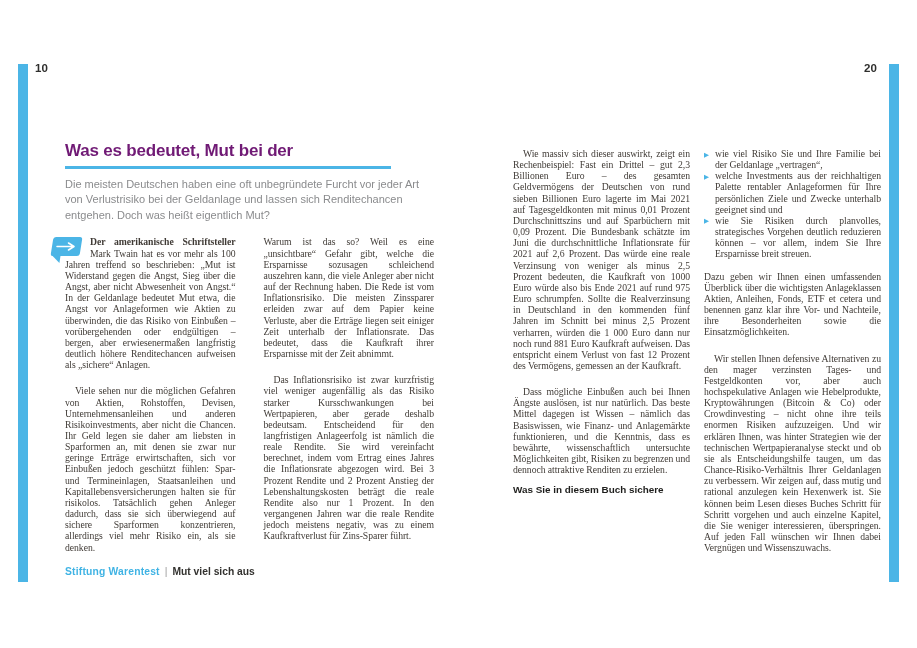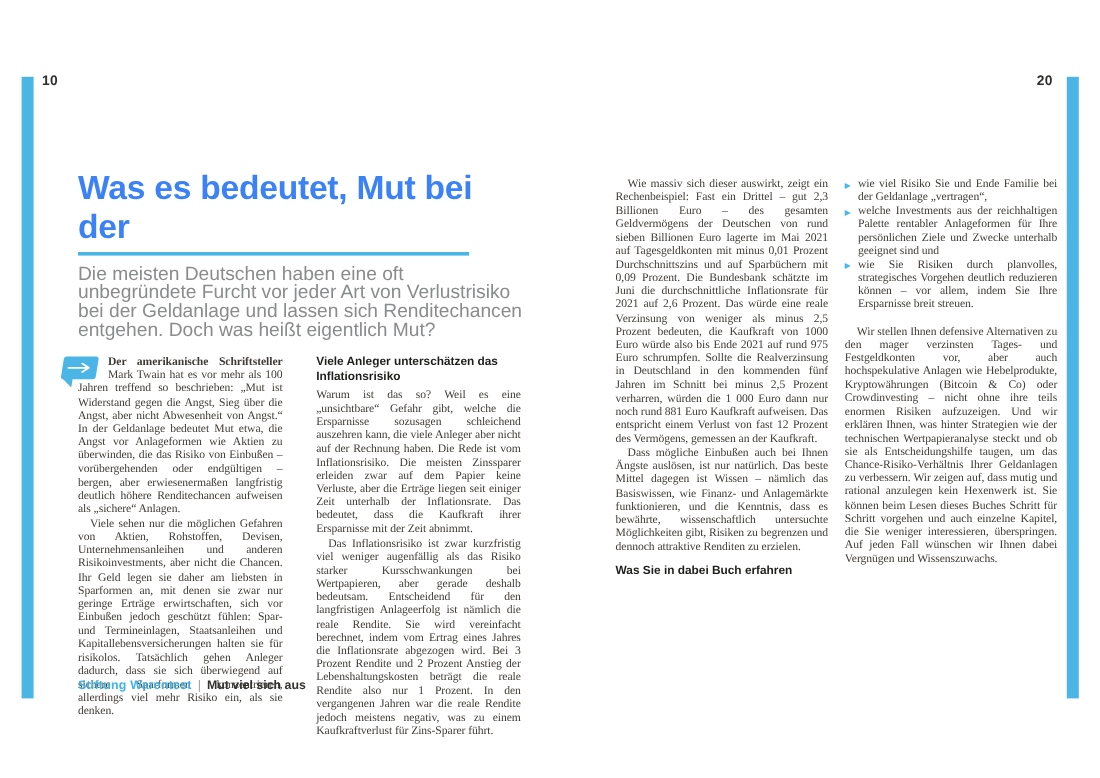--- a/index.html
+++ b/index.html
@@ -11,30 +11,30 @@
   }
   .accent-bar{position:absolute;top:64px;width:10px;height:518px;background:#4bb5e6;}
   .accent-bar.left{left:18px;}
   .accent-bar.right{left:889px;}
   .pagenum{position:absolute;top:62px;font-size:11.5px;font-weight:600;color:#2f2f2d;letter-spacing:.2px;}
   .pagenum.left{left:35px;}
   .pagenum.right{left:864px;}
 
   
   .page-left{position:absolute;left:65px;top:141px;width:369px;}
-  .title{font-size:28px;font-weight:bold;color:#3b82f6;line-height:1.13;letter-spacing:-0.2px;margin:0;}
+  .title{font-size:17px;font-weight:bold;color:#701a75;line-height:1.13;letter-spacing:-0.2px;margin:0;}
   .title-rule{width:326px;height:2.5px;background:#4bb5e6;margin-top:6px;}
-  .intro{margin-top:8px;width:372px;font-size:16px;line-height:15.6px;color:#8a8b8d;}
+  .intro{margin-top:8px;width:372px;font-size:11px;line-height:15.6px;color:#8a8b8d;}
   .cols{display:flex;gap:28px;margin-top:13px;}
   .col{width:178px;font-family:"Liberation Serif","DejaVu Serif",serif;
        font-size:9.7px;line-height:11.15px;color:#403b36;text-align:justify;
        hyphens:auto;letter-spacing:-0.05px;}
   .col p{margin:0;}
   .col p.indent{text-indent:10px;}
-  .col p + p{margin-top:1px;}
+  .col p + p{margin-top:15px;}
   .lead-bold{font-weight:bold;}
   h3.subhead{font-family:"Liberation Sans",sans-serif;font-size:9.9px;font-weight:bold;
        color:#1e1e1c;line-height:1.3;margin:0 0 2px 0;text-align:left;letter-spacing:0;}
   h3.subhead.spaced{margin-top:9px;}
 
   
   .bubble-wrap{float:left;width:31px;height:21px;margin:1px 7px 0 -13px;position:relative;}
   .bubble{position:absolute;left:0;top:0;width:29px;height:19px;background:#4bb5e6;
           transform:skewX(-9deg);border-radius:2.5px;}
   .bubble::after{content:"";position:absolute;left:1px;bottom:-7px;
@@ -78,38 +78,38 @@
           <svg class="bubble-arrow" width="20" height="9" viewBox="0 0 20 9">
             <path d="M1 4.5 H17 M12.5 1 L18 4.5 L12.5 8" stroke="#ffffff" stroke-width="1.5" fill="none" stroke-linecap="round" stroke-linejoin="round"></path>
           </svg>
         </span>
         <span class="lead-bold">Der amerikanische Schriftsteller</span>
         <span>Mark Twain hat es vor mehr als 100 Jahren treffend so beschrieben: „Mut ist Widerstand gegen die Angst, Sieg über die Angst, aber nicht Abwesenheit von Angst.“ In der Geldanlage bedeutet Mut etwa, die Angst vor Anlageformen wie Aktien zu überwinden, die das Risiko von Einbußen – vorübergehenden oder endgültigen – bergen, aber erwiesenermaßen langfristig deutlich höhere Renditechancen aufweisen als „sichere“ Anlagen.</span>
       </p>
       <p class="indent">Viele sehen nur die möglichen Gefahren von Aktien, Rohstoffen, Devisen, Unternehmensanleihen und anderen Risikoinvestments, aber nicht die Chancen. Ihr Geld legen sie daher am liebsten in Sparformen an, mit denen sie zwar nur geringe Erträge erwirtschaften, sich vor Einbußen jedoch geschützt fühlen: Spar- und Termineinlagen, Staatsanleihen und Kapitallebensversicherungen halten sie für risikolos. Tatsächlich gehen Anleger dadurch, dass sie sich überwiegend auf sichere Sparformen konzentrieren, allerdings viel mehr Risiko ein, als sie denken.</p>
     </div>
     <div class="col">
-      <h3 class="subhead">Viele Anleger unterschätzen das Inflationsrisiko</h3>
       <p>Warum ist das so? Weil es eine „unsichtbare“ Gefahr gibt, welche die Ersparnisse sozusagen schleichend auszehren kann, die viele Anleger aber nicht auf der Rechnung haben. Die Rede ist vom Inflationsrisiko. Die meisten Zinssparer erleiden zwar auf dem Papier keine Verluste, aber die Erträge liegen seit einiger Zeit unterhalb der Inflationsrate. Das bedeutet, dass die Kaufkraft ihrer Ersparnisse mit der Zeit abnimmt.</p>
       <p class="indent">Das Inflationsrisiko ist zwar kurzfristig viel weniger augenfällig als das Risiko starker Kursschwankungen bei Wertpapieren, aber gerade deshalb bedeutsam. Entscheidend für den langfristigen Anlageerfolg ist nämlich die reale Rendite. Sie wird vereinfacht berechnet, indem vom Ertrag eines Jahres die Inflationsrate abgezogen wird. Bei 3 Prozent Rendite und 2 Prozent Anstieg der Lebenshaltungskosten beträgt die reale Rendite also nur 1 Prozent. In den vergangenen Jahren war die reale Rendite jedoch meistens negativ, was zu einem Kaufkraftverlust für Zins-Sparer führt.</p>
     </div>
   </div>
 </div>
 
 <div class="footer">
   <span class="brand">Stiftung Warentest</span><span class="sep">|</span><span class="book">Mut viel sich aus</span>
 </div>
 
 <div class="page-right">
   <div class="col">
     <p class="indent">Wie massiv sich dieser auswirkt, zeigt ein Rechenbeispiel: Fast ein Drittel – gut 2,3 Billionen Euro – des gesamten Geldvermögens der Deutschen von rund sieben Billionen Euro lagerte im Mai 2021 auf Tagesgeldkonten mit minus 0,01 Prozent Durchschnittszins und auf Sparbüchern mit 0,09 Prozent. Die Bundesbank schätzte im Juni die durchschnittliche Inflationsrate für 2021 auf 2,6 Prozent. Das würde eine reale Verzinsung von weniger als minus 2,5 Prozent bedeuten, die Kaufkraft von 1000 Euro würde also bis Ende 2021 auf rund 975 Euro schrumpfen. Sollte die Realverzinsung in Deutschland in den kommenden fünf Jahren im Schnitt bei minus 2,5 Prozent verharren, würden die 1 000 Euro dann nur noch rund 881 Euro Kaufkraft aufweisen. Das entspricht einem Verlust von fast 12 Prozent des Vermögens, gemessen an der Kaufkraft.</p>
     <p class="indent">Dass mögliche Einbußen auch bei Ihnen Ängste auslösen, ist nur natürlich. Das beste Mittel dagegen ist Wissen – nämlich das Basiswissen, wie Finanz- und Anlagemärkte funktionieren, und die Kenntnis, dass es bewährte, wissenschaftlich untersuchte Möglichkeiten gibt, Risiken zu begrenzen und dennoch attraktive Renditen zu erzielen.</p>
-    <h3 class="subhead spaced">Was Sie in dabei Buch erfahren</h3>
+    <h3 class="subhead spaced">Was Sie in diesem Buch sichere</h3>
   </div>
   <div class="col">
     <ul class="bullets">
-      <li><span class="bullet-icon">▶</span><span>wie viel Risiko Sie und Ende Familie bei der Geldanlage „vertragen“,</span></li>
+      <li><span class="bullet-icon">▶</span><span>wie viel Risiko Sie und Ihre Familie bei der Geldanlage „vertragen“,</span></li>
       <li><span class="bullet-icon">▶</span><span>welche Investments aus der reichhaltigen Palette rentabler Anlageformen für Ihre persönlichen Ziele und Zwecke unterhalb geeignet sind und</span></li>
       <li><span class="bullet-icon">▶</span><span>wie Sie Risiken durch planvolles, strategisches Vorgehen deutlich reduzieren können – vor allem, indem Sie Ihre Ersparnisse breit streuen.</span></li>
     </ul>
+    <p>Dazu geben wir Ihnen einen umfassenden Überblick über die wichtigsten Anlageklassen Aktien, Anleihen, Fonds, ETF et cetera und benennen ganz klar ihre Vor- und Nachteile, ihre Besonderheiten sowie die Einsatzmöglichkeiten.</p>
     <p class="indent">Wir stellen Ihnen defensive Alternativen zu den mager verzinsten Tages- und Festgeldkonten vor, aber auch hochspekulative Anlagen wie Hebelprodukte, Kryptowährungen (Bitcoin &amp; Co) oder Crowdinvesting – nicht ohne ihre teils enormen Risiken aufzuzeigen. Und wir erklären Ihnen, was hinter Strategien wie der technischen Wertpapieranalyse steckt und ob sie als Entscheidungshilfe taugen, um das Chance-Risiko-Verhältnis Ihrer Geldanlagen zu verbessern. Wir zeigen auf, dass mutig und rational anzulegen kein Hexenwerk ist. Sie können beim Lesen dieses Buches Schritt für Schritt vorgehen und auch einzelne Kapitel, die Sie weniger interessieren, überspringen. Auf jeden Fall wünschen wir Ihnen dabei Vergnügen und Wissenszuwachs.</p>
   </div>
 </div>
 
 </body></html>

